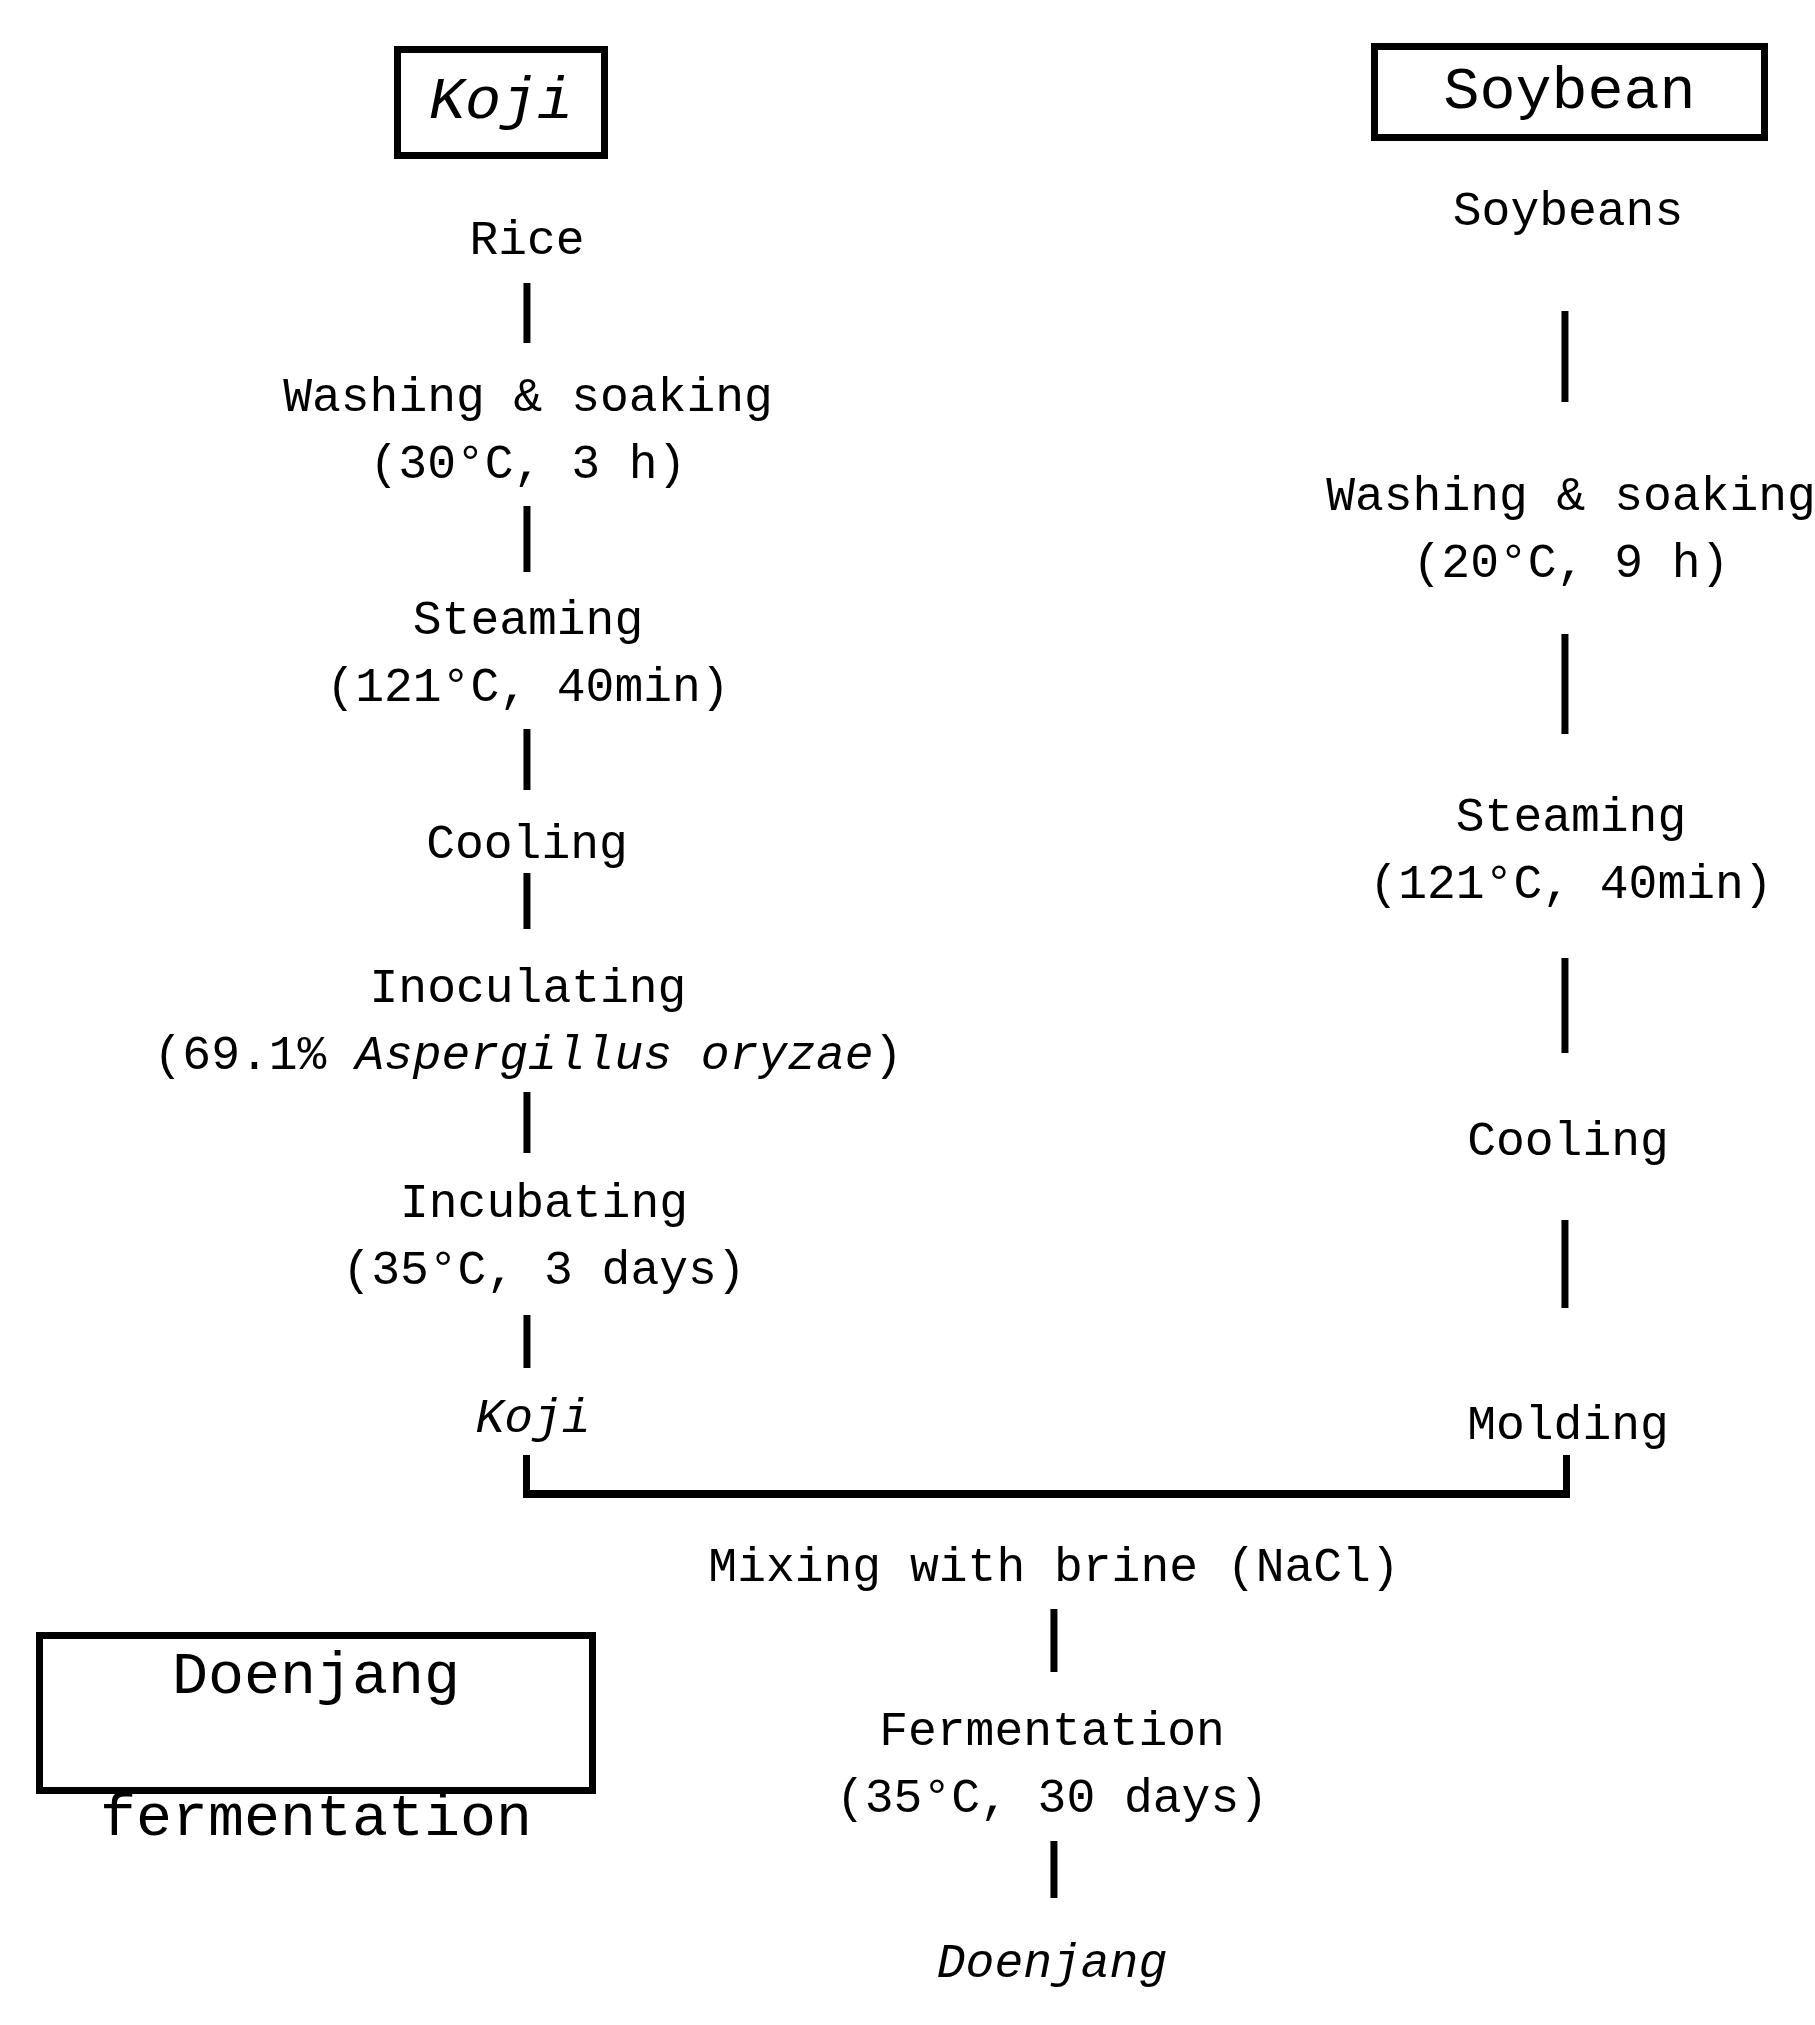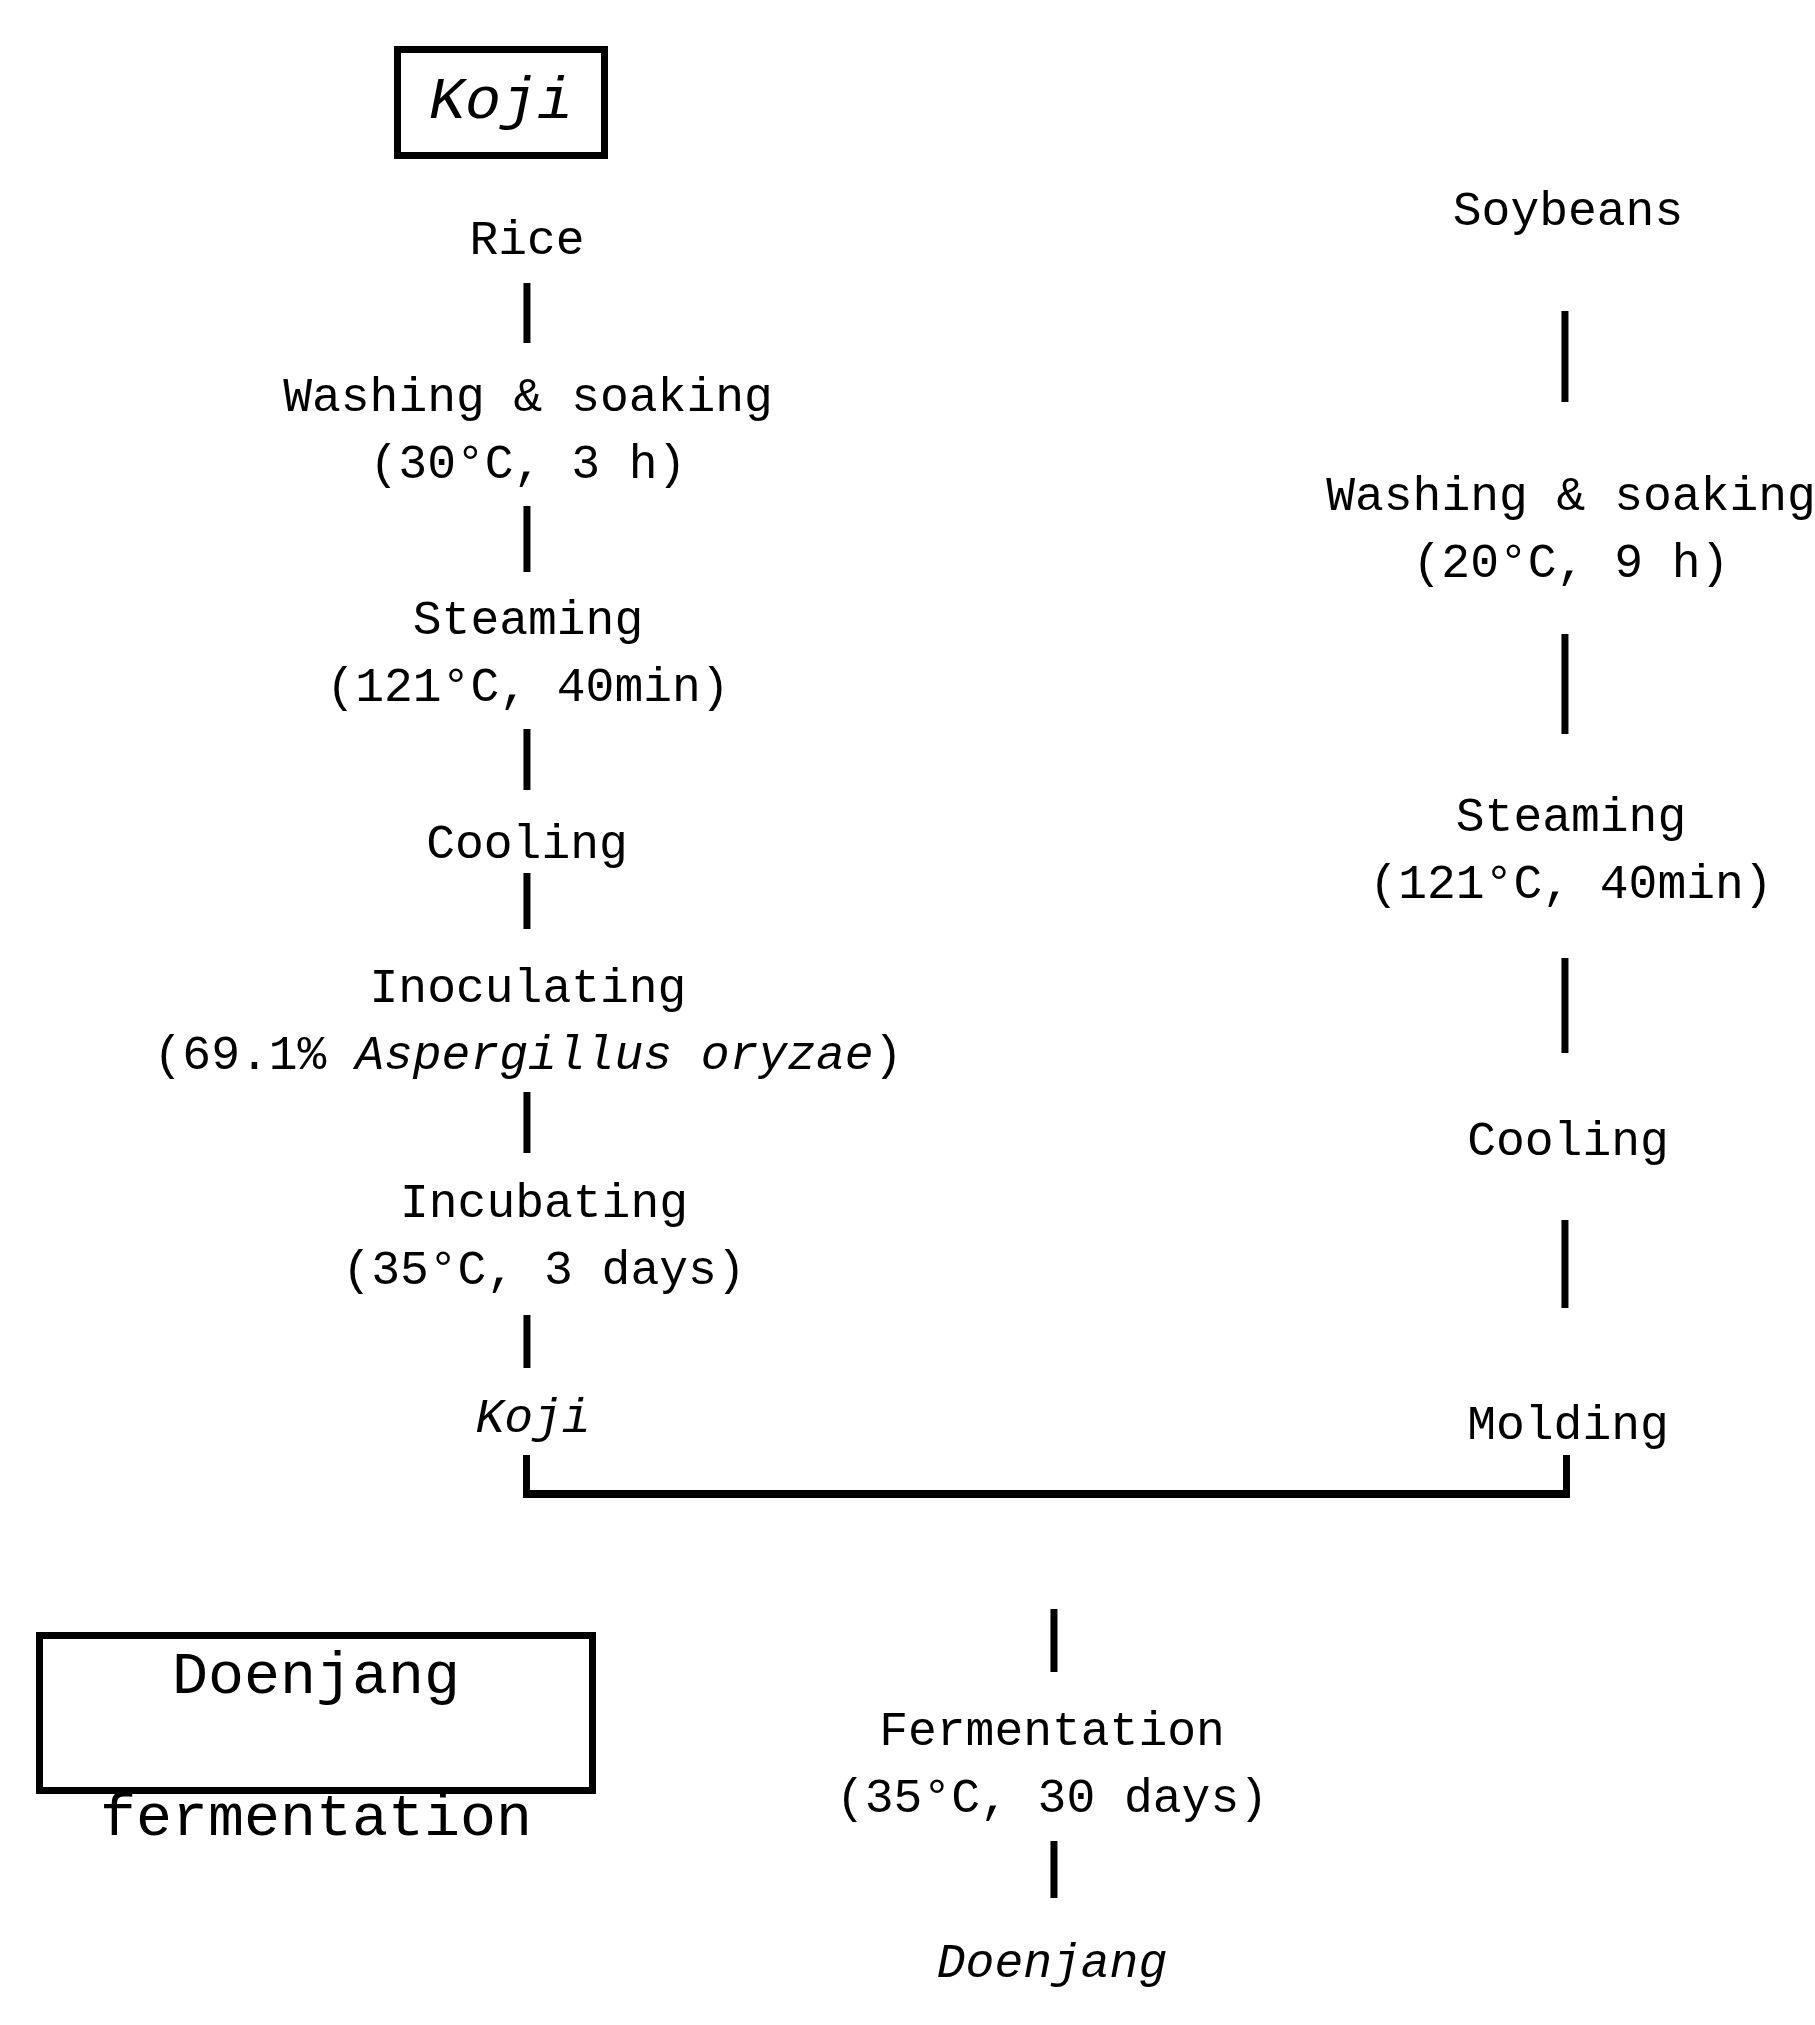--- a/index.html
+++ b/index.html
@@ -95,20 +95,23 @@
     <div>Incubating</div>
     <div>(35°C, 3 days)</div>
   </div>
 
   <div class="vline" style="left:527px;top:1315px;height:53px;"></div>
 
   <div class="node italic" style="left:533px;top:1386px;">
     <div>Koji</div>
   </div>
 
+  <div class="box" style="left:1371px;top:43px;width:397px;height:98px;">
+    <span class="box-label">Soybean</span>
+  </div>
 
   <div class="node" style="left:1568px;top:179px;">
     <div>Soybeans</div>
   </div>
 
   <div class="vline" style="left:1565px;top:311px;height:91px;"></div>
 
   <div class="node" style="left:1571px;top:464px;">
     <div>Washing &amp; soaking</div>
     <div>(20°C, 9 h)</div>
@@ -128,20 +131,23 @@
   </div>
 
   <div class="vline" style="left:1565px;top:1220px;height:88px;"></div>
 
   <div class="node" style="left:1568px;top:1393px;">
     <div>Molding</div>
   </div>
 
   <div class="merge" style="left:523px;top:1455px;width:1047px;height:43px;"></div>
 
+  <div class="node" style="left:1054px;top:1535px;">
+    <div>Mixing with brine (NaCl)</div>
+  </div>
 
   <div class="vline" style="left:1054px;top:1609px;height:63px;"></div>
 
   <div class="node" style="left:1052px;top:1699px;">
     <div>Fermentation</div>
     <div>(35°C, 30 days)</div>
   </div>
 
   <div class="vline" style="left:1054px;top:1841px;height:57px;"></div>
 

